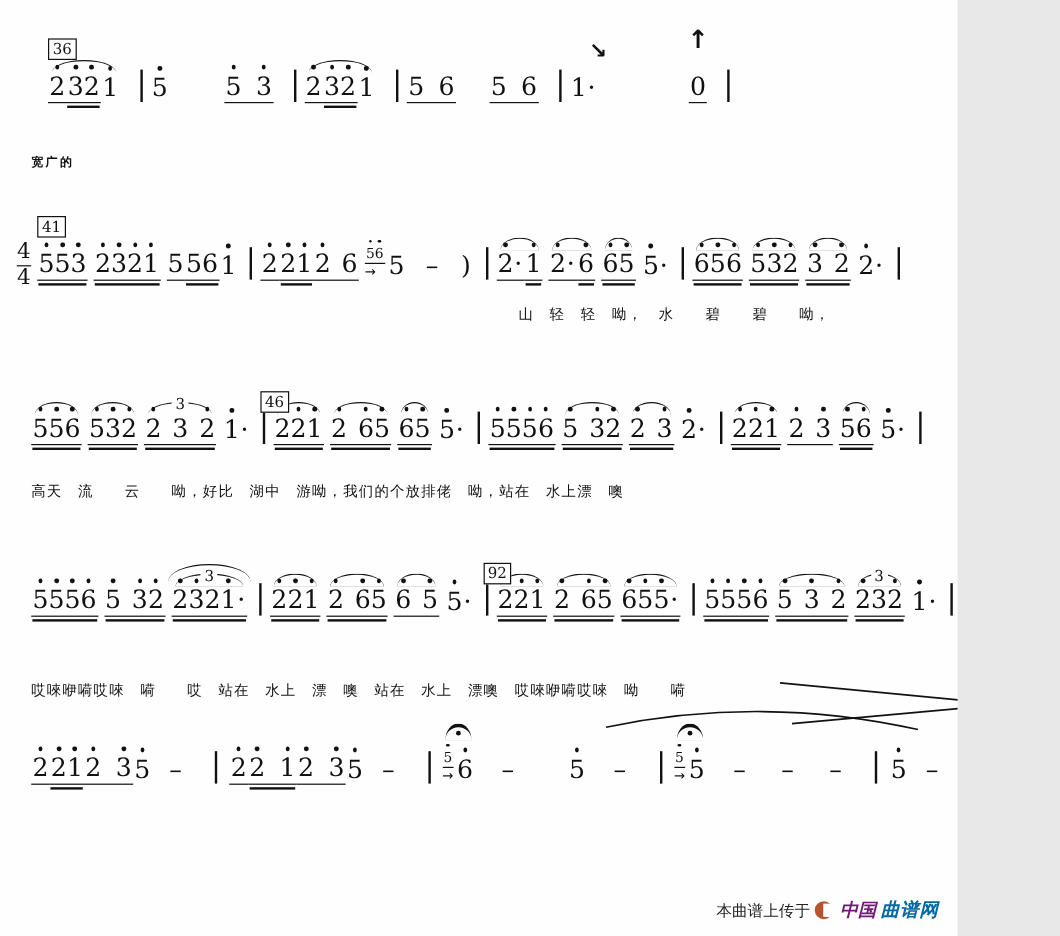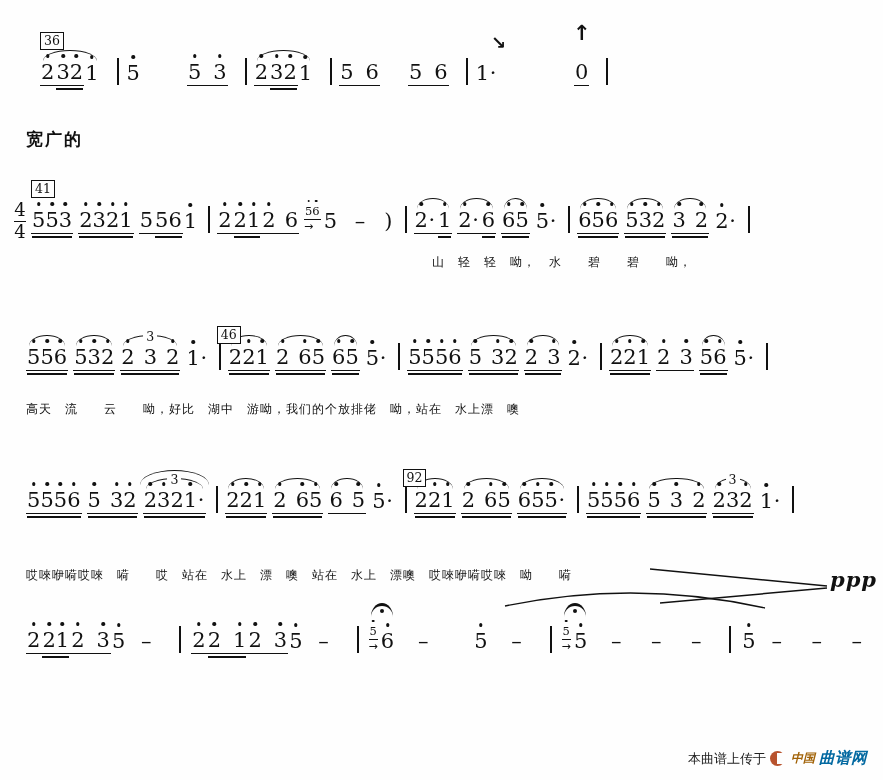--- a/index.html
+++ b/index.html
@@ -1,16 +1,16 @@
 <!DOCTYPE html>
 <html><head>
 <meta charset="utf-8">
 <style>
   html,body{margin:0;padding:0;background:#e8e8e8;}
-  .sheet{position:relative;width:883px;height:780px;background:#fefefe;overflow:hidden;
+  .sheet{position:relative;width:798px;height:780px;background:#fefefe;overflow:hidden;
          font-family:"DejaVu Serif", serif;color:#111;}
   svg.overlay{position:absolute;left:0;top:0;pointer-events:none;}
 
   
   .system{position:absolute;display:flex;align-items:flex-end;white-space:nowrap;padding-top:30px;}
   .grp{position:relative;display:inline-flex;align-items:flex-end;margin-right:12px;}
   .tight .grp{margin-right:5px;}
   #sys4 .grp{margin-right:8px;}
   .cell{position:relative;display:inline-flex;align-items:flex-end;padding:2px 1px 2px;}
   .ch{position:relative;display:inline-block;padding-top:11px;font-size:21px;line-height:1;
@@ -45,34 +45,34 @@
   .pre{display:inline-flex;flex-direction:column;align-items:flex-start;margin:0 2px 2px 0;}
   .pre .pg{display:inline-flex;border-bottom:1.1px solid #111;}
   .pre .ch{font-size:11.5px;min-width:7px;padding-top:7px;}
   .pre .od{width:2.6px;height:2.6px;top:1px;}
   .pre .garrow{font-size:11px;font-style:normal;line-height:1;margin-top:1px;
         font-family:"DejaVu Sans",sans-serif;}
   .timesig{display:inline-flex;flex-direction:column;align-items:center;align-self:flex-end;
         margin:0 12px -8px 0;font-size:18px;line-height:1.05;}
   .tsline{width:12px;height:1.6px;background:#111;margin:1px 0;}
 
-  .tempo{position:absolute;top:128px;left:26px;font-size:17px;font-weight:bold;letter-spacing:2px;}
+  .tempo{position:absolute;top:128px;left:26px;font-size:10px;font-weight:bold;letter-spacing:2px;}
   .lyrics{position:absolute;font-size:12px;letter-spacing:1px;white-space:pre;}
   .dyn{position:absolute;left:830px;top:567px;font-size:21px;font-weight:bold;font-style:italic;
        letter-spacing:1px;}
 
   .footer{position:absolute;top:748px;right:16px;display:flex;align-items:center;gap:4px;
        font-family:"DejaVu Sans",sans-serif;font-size:13px;color:#222;}
   .logo{position:relative;width:17px;height:16px;display:inline-block;}
   .logo::before{content:"";position:absolute;left:0;top:0;width:15px;height:15px;border-radius:50%;
        background:#b8532e;}
   .logo::after{content:"";position:absolute;left:7px;top:2px;width:10px;height:11px;background:#fefefe;}
   .logo .lines{position:absolute;left:8px;top:3px;width:8px;height:10px;
        background:repeating-linear-gradient(#b8532e 0 1.8px,#fefefe 1.8px 3.6px);}
-  .brand-cn{color:#a16207;font-style:italic;font-weight:bold;font-size:12px;}
+  .brand-cn{color:#701a75;font-style:italic;font-weight:bold;font-size:15px;}
   .brand-suffix{color:#0369a1;font-style:italic;font-weight:bold;font-size:15.5px;letter-spacing:.5px;}
 </style>
 </head>
 <body>
 
 <div class="sheet">
 
   <svg class="overlay" width="883" height="780" viewBox="0 0 883 780">
     <line x1="650" y1="569" x2="827" y2="586" stroke="#111" stroke-width="1.5"></line>
     <line x1="660" y1="603" x2="827" y2="588" stroke="#111" stroke-width="1.5"></line>

